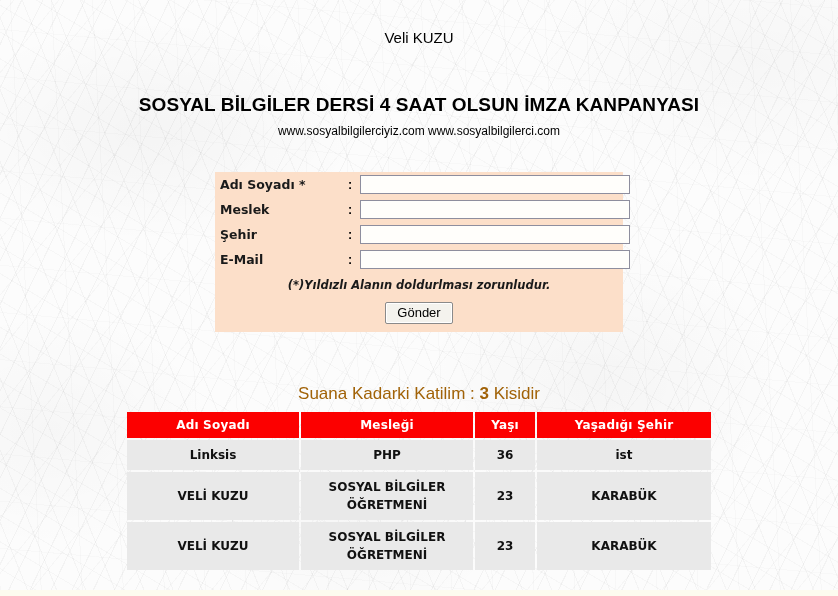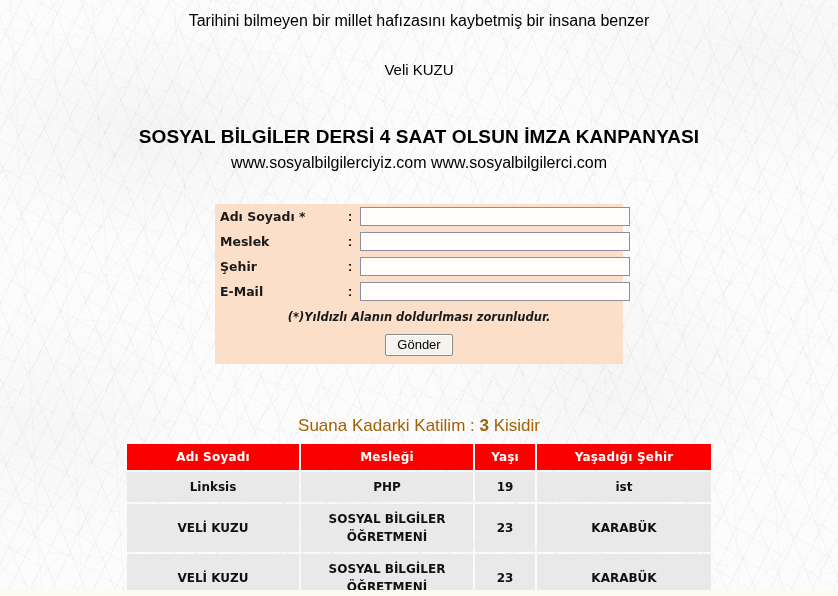--- a/index.html
+++ b/index.html
@@ -60,21 +60,21 @@
   }
   .main-title {
     margin-top: 45px;
     font-size: 19px;
     font-weight: bold;
     line-height: 24px;
     letter-spacing: 0.1px;
   }
   .sites {
     margin-top: 3px;
-    font-size: 16px;
+    font-size: 12px;
     line-height: 22px;
   }
 
   
   #signup-form {
     width: 408px;
     margin: 30px auto 0 auto;
     background: #fcdfc9;
     border-collapse: collapse;
     table-layout: fixed;
@@ -204,21 +204,20 @@
     z-index: 2;
   }
 </style>
 </head>
 <body>
 
 <div id="paper-texture"></div>
 
 <div id="page">
 
-  <div class="slogan">Tarihini bilmeyen bir millet hafızasını kaybetmiş bir insana benzer</div>
 
   <div class="author">Veli KUZU</div>
 
   <div class="main-title">SOSYAL BİLGİLER DERSİ 4 SAAT OLSUN İMZA KANPANYASI</div>
 
   <div class="sites">www.sosyalbilgilerciyiz.com www.sosyalbilgilerci.com</div>
 
   <table id="signup-form">
     <tbody>
       <tr>
@@ -270,21 +269,21 @@
         <th class="col-name">Adı Soyadı</th>
         <th class="col-job">Mesleği</th>
         <th class="col-age">Yaşı</th>
         <th class="col-city">Yaşadığı Şehir</th>
       </tr>
     </thead>
     <tbody>
       <tr>
         <td>Linksis</td>
         <td>PHP</td>
-        <td>19</td>
+        <td>36</td>
         <td>ist</td>
       </tr>
       <tr>
         <td>VELİ KUZU</td>
         <td>SOSYAL BİLGİLER ÖĞRETMENİ</td>
         <td>23</td>
         <td>KARABÜK</td>
       </tr>
       <tr>
         <td>VELİ KUZU</td>

